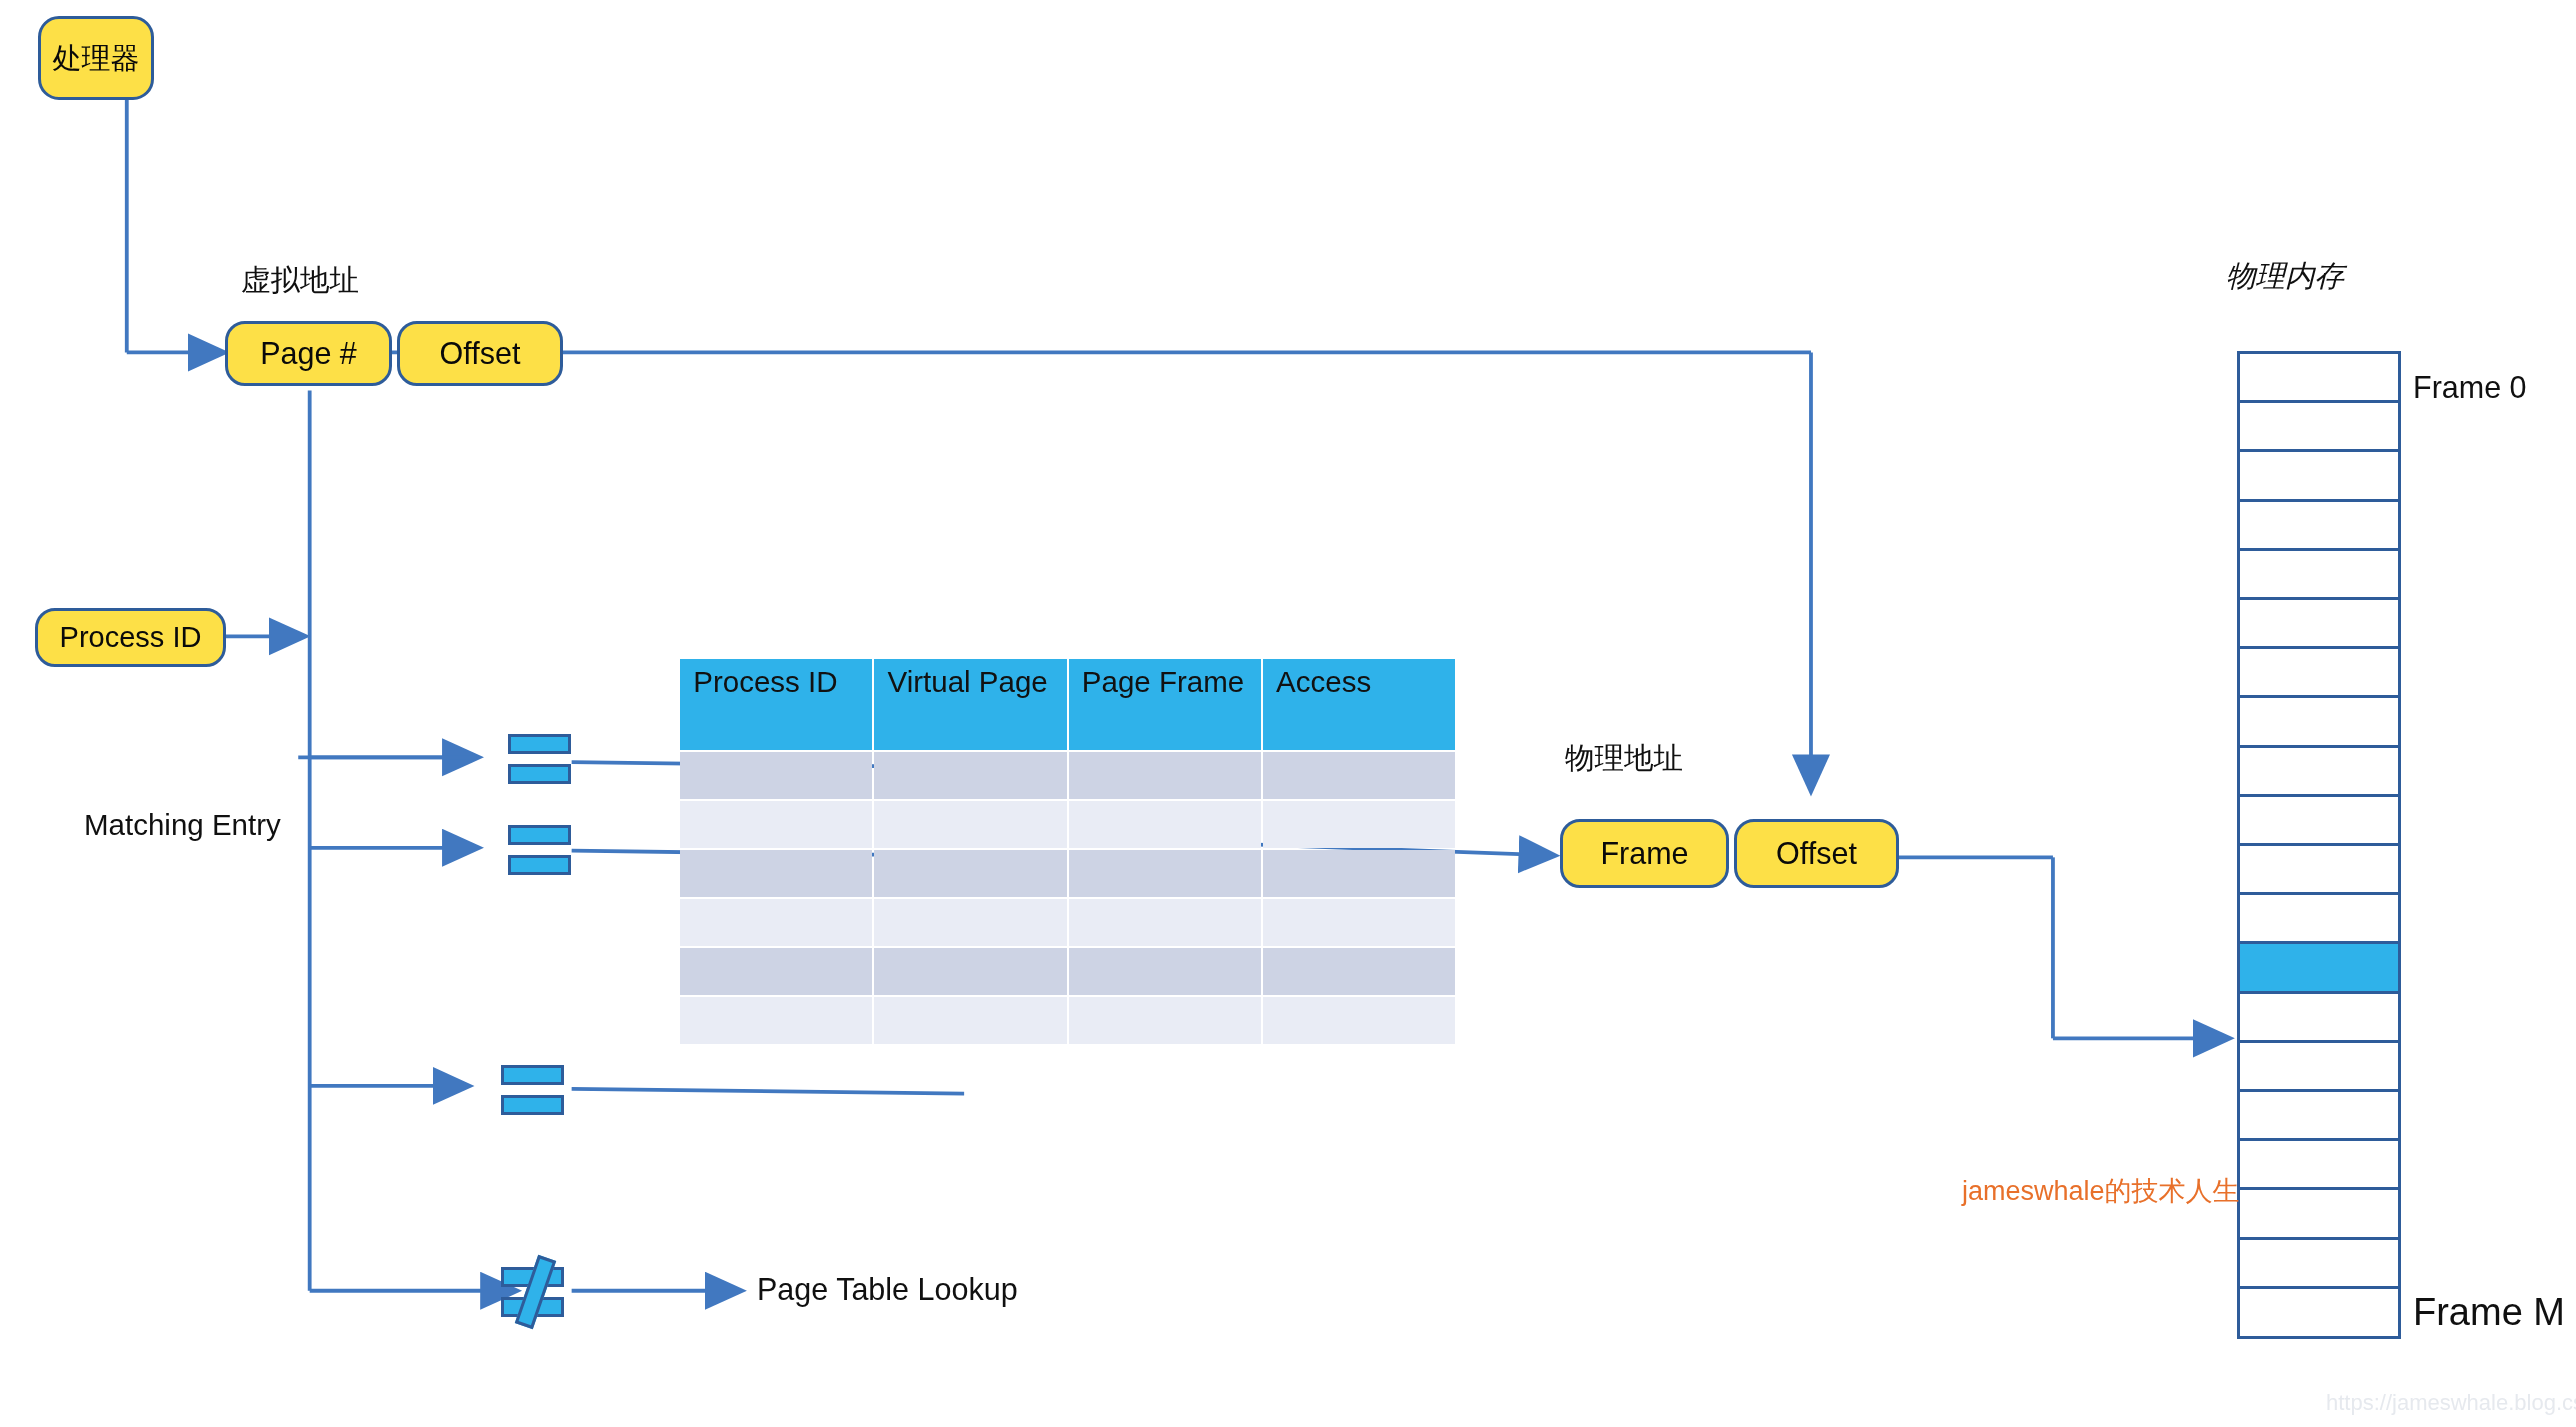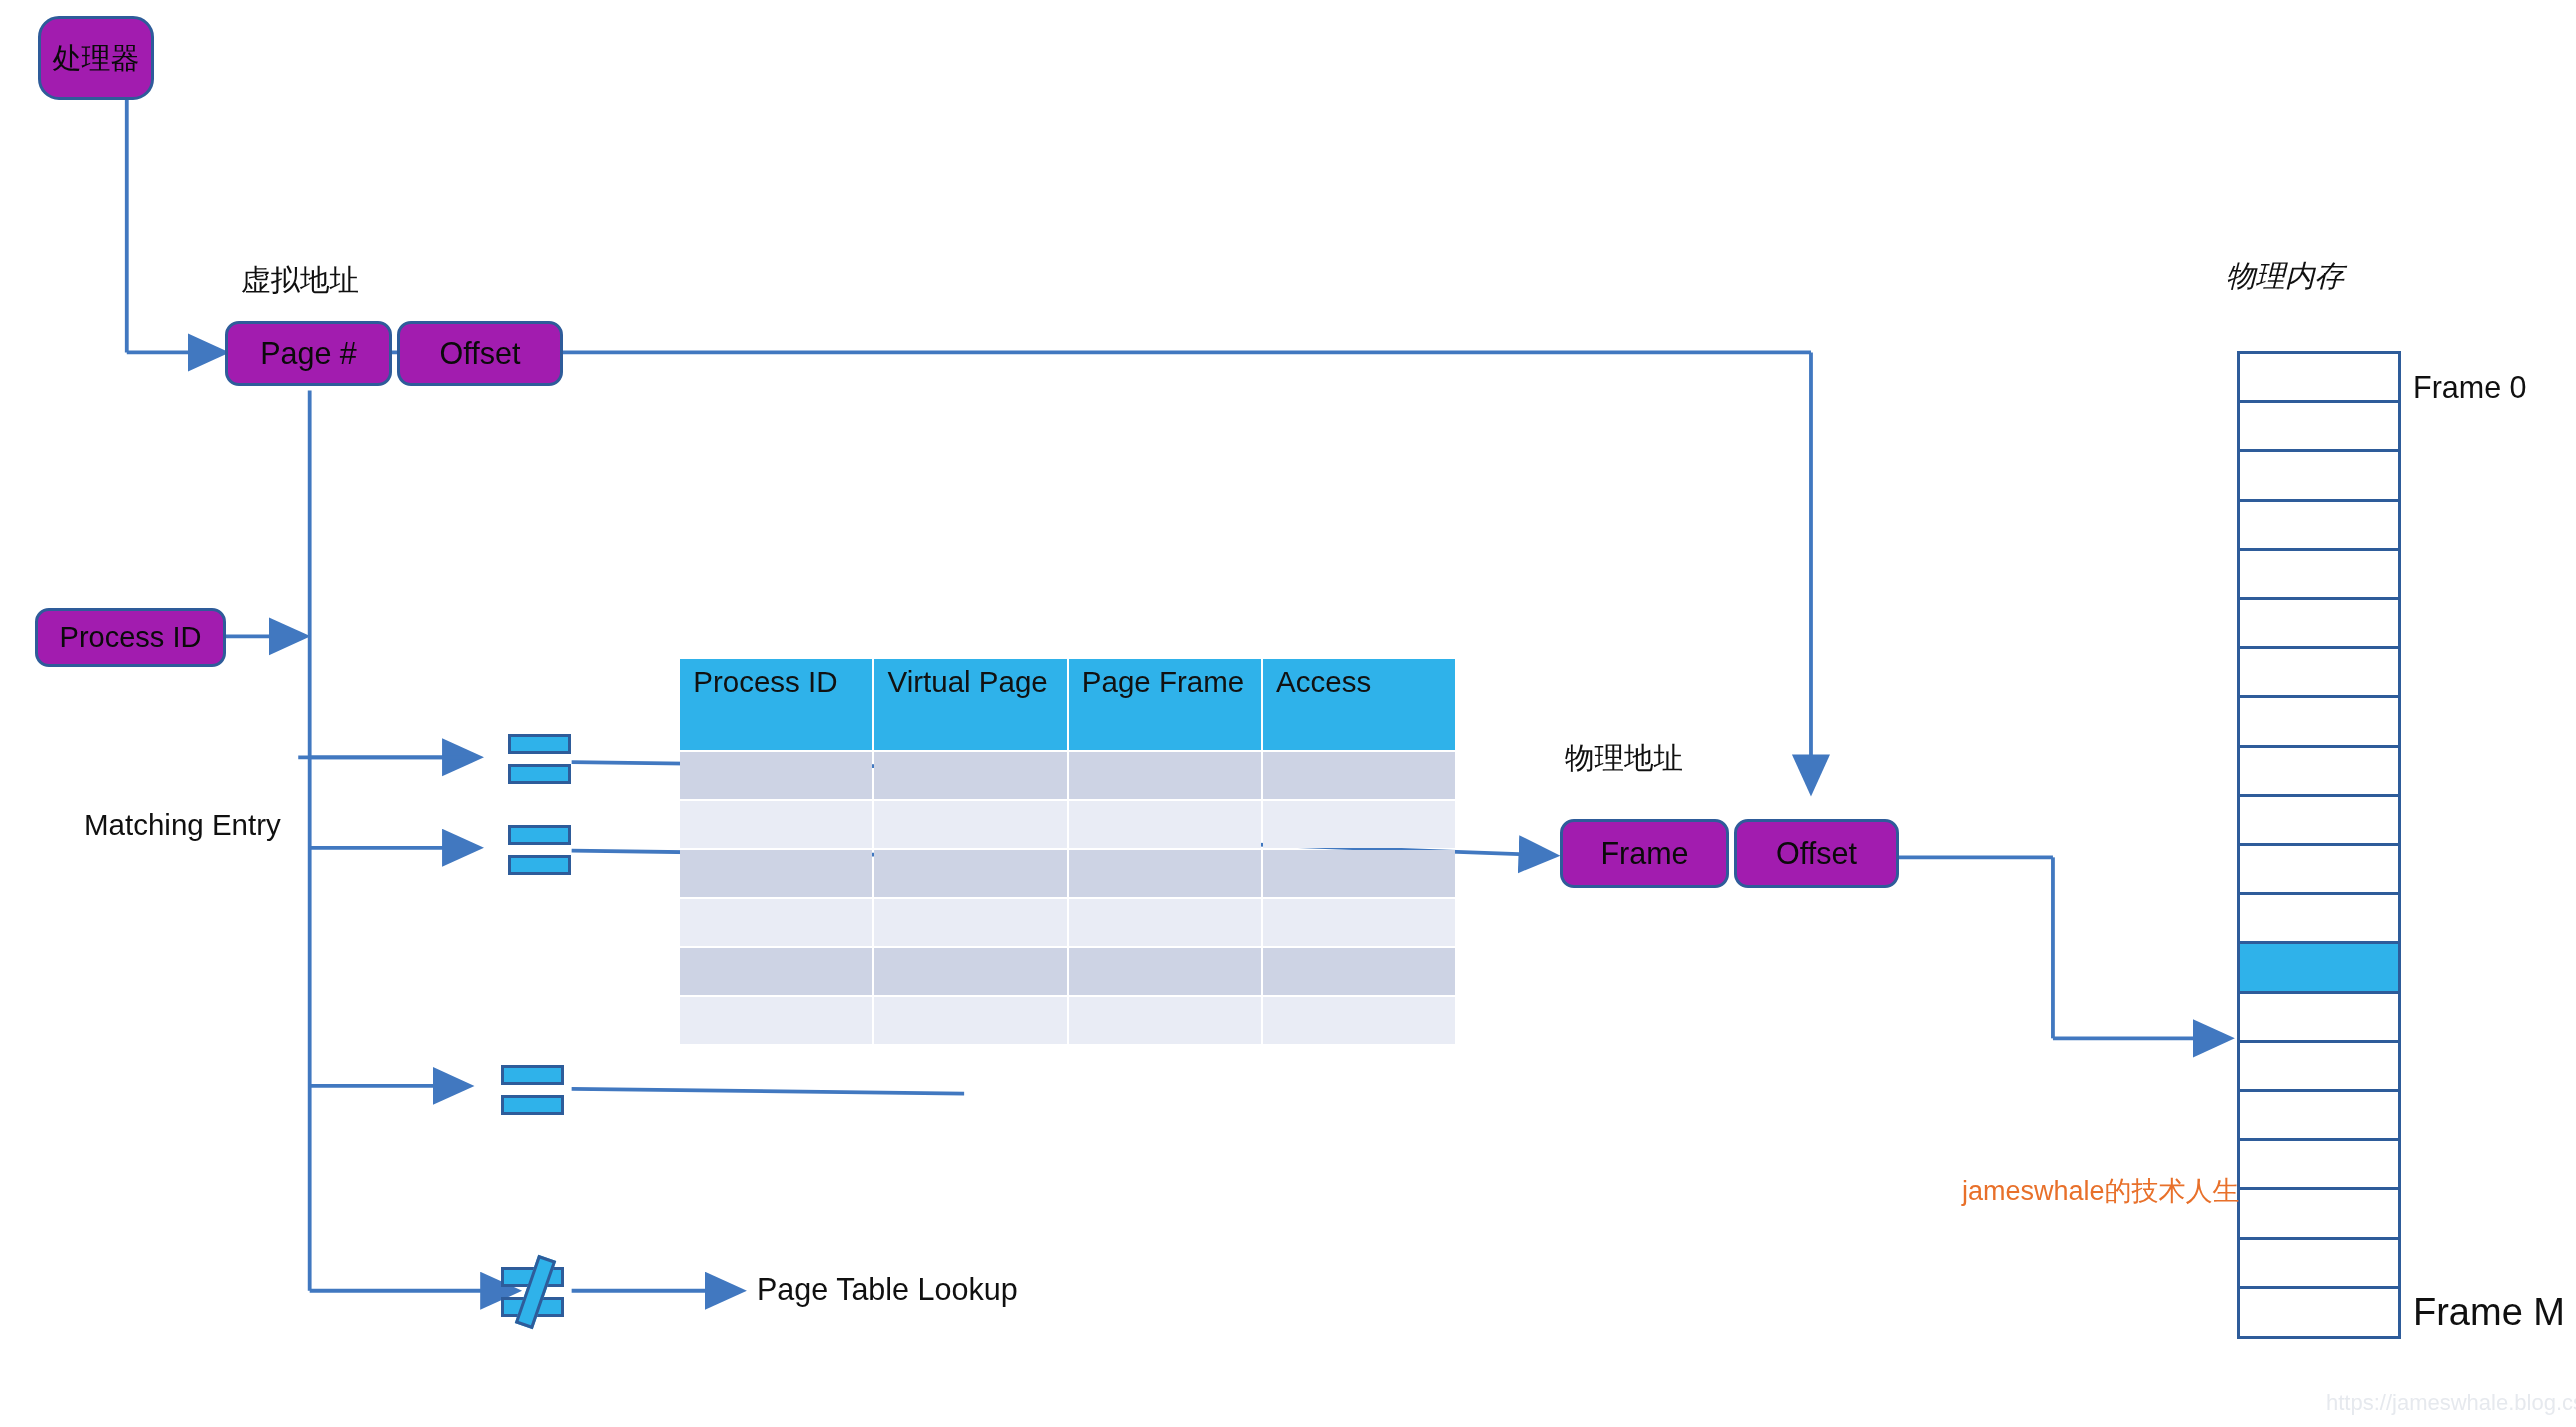--- a/index.html
+++ b/index.html
@@ -16,30 +16,30 @@
   }
   svg#wires{
     position:absolute;
     left:0; top:0;
     width:2576px; height:1427px;
     pointer-events:none;
   }
   .node{
     position:absolute;
     box-sizing:border-box;
-    background:#a21caf;
+    background:#fde047;
     border:3.8px solid #2E5C9A;
     display:flex;
     align-items:center;
     justify-content:center;
     color:#0a0a0a;
     font-weight:400;
     line-height:1;
   }
-  .node.round{ border-radius:14px; }
+  .node.round{ border-radius:20px; }
   .node.round-lg{ border-radius:21px; }
   .label{
     position:absolute;
     color:#101010;
     white-space:nowrap;
     line-height:1;
   }
   
   #tlb{
     position:absolute;

